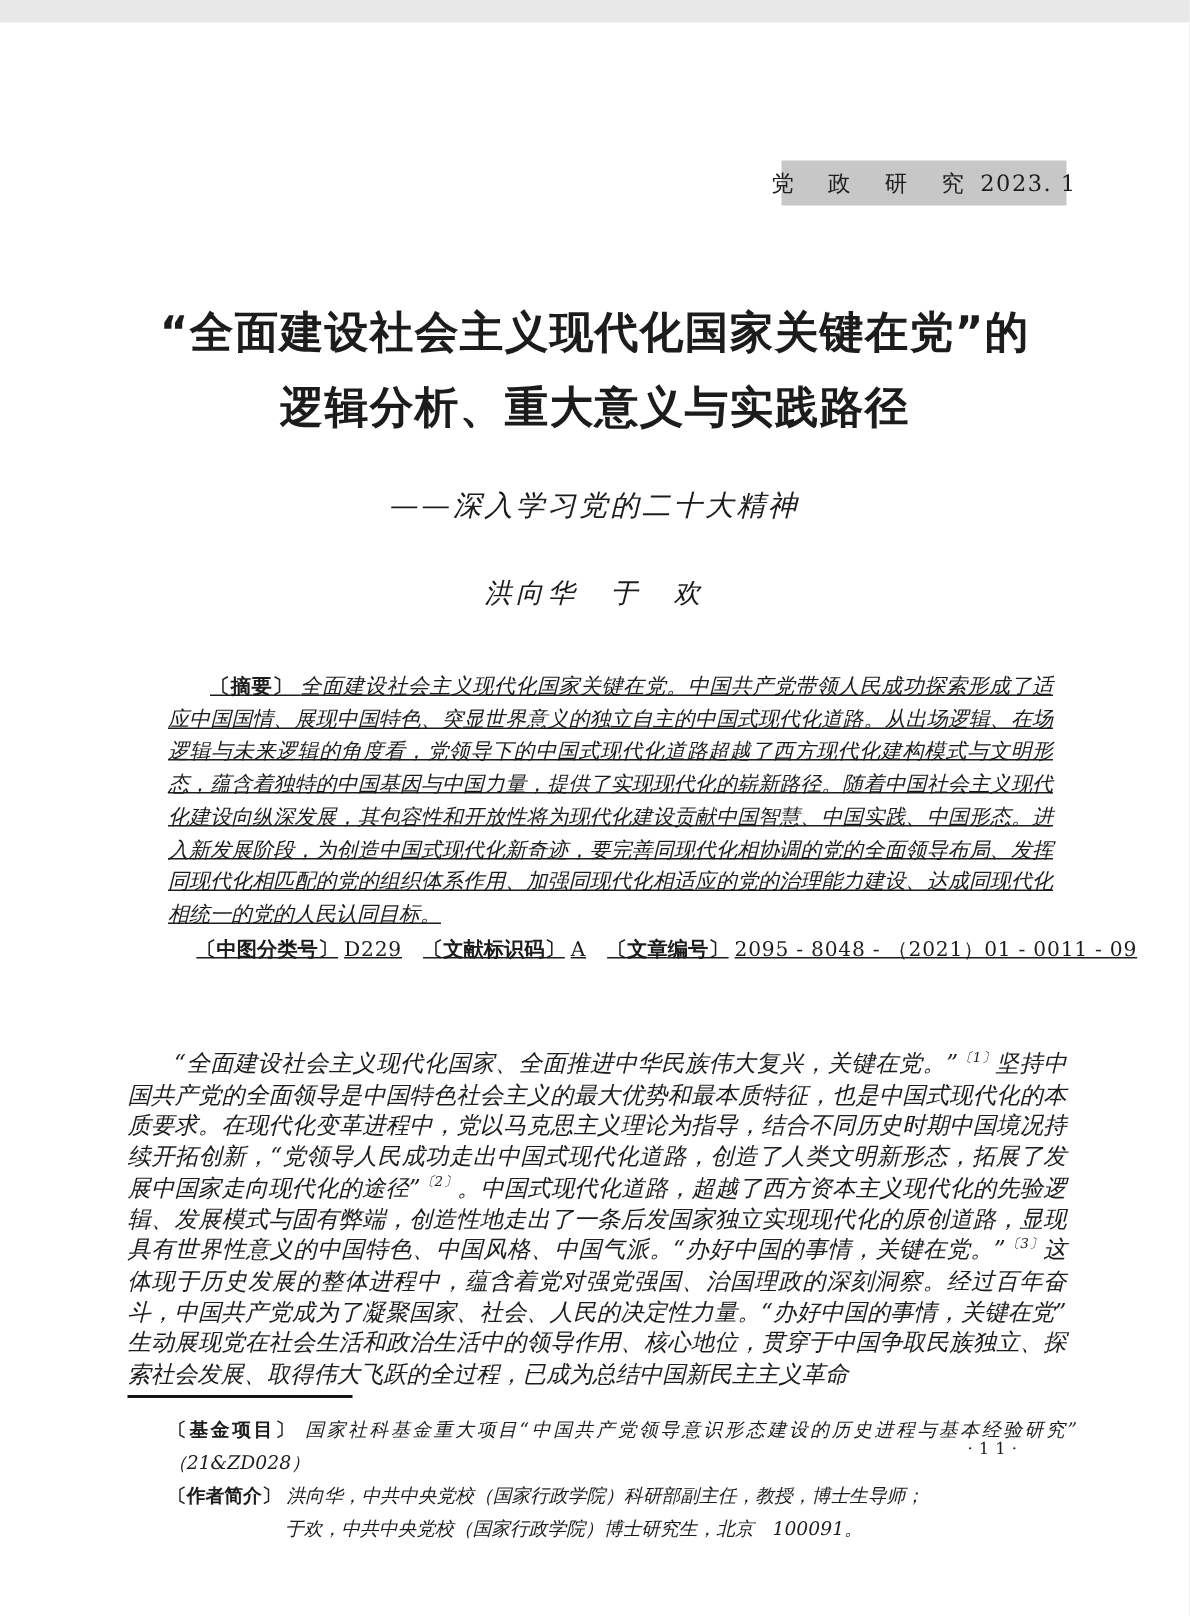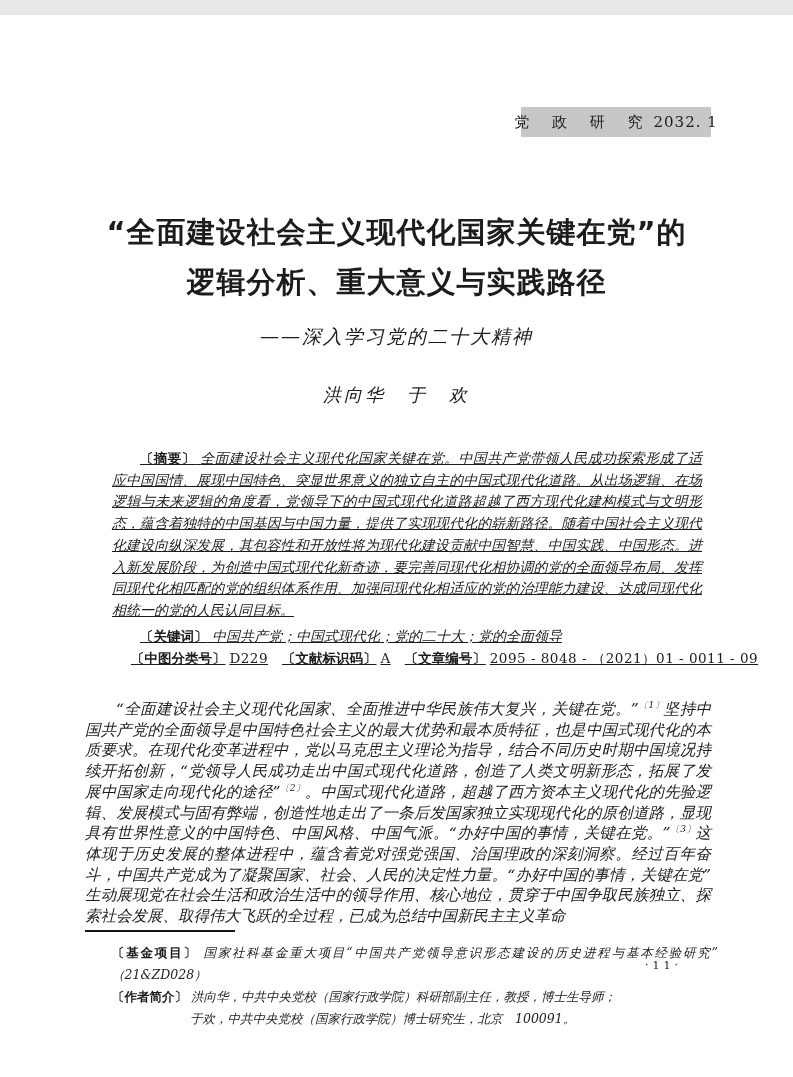--- a/index.html
+++ b/index.html
@@ -25,21 +25,21 @@
     justify-content: center;
     font-size: 15px;
     white-space: nowrap;
   }
   .journal-name { letter-spacing: 9px; }
   .issue-number { margin-left: 2px; letter-spacing: 1px; }
 
   
   .title {
     position: absolute;
-    top: 192px; left: 40px; right: 40px;
+    top: 181px; left: 40px; right: 40px;
     text-align: center;
     font-family: "DejaVu Sans", "Liberation Sans", sans-serif;
     font-weight: bold;
     font-size: 29px;
     line-height: 50px;
     letter-spacing: 1px;
   }
   .subtitle {
     position: absolute;
     top: 309px; left: 0; width: 100%;
@@ -139,36 +139,35 @@
     letter-spacing: 4px;
   }
 </style>
 </head>
 <body>
 
 <div class="page">
 
   <div class="header-box">
     <span class="journal-name">党 政 研 究</span>
-    <span class="issue-number">2032. 1</span>
+    <span class="issue-number">2023. 1</span>
   </div>
 
   <h1 class="title">
     <span>“全面建设社会主义现代化国家关键在党”的</span><br>
     <span>逻辑分析、重大意义与实践路径</span>
   </h1>
 
   <div class="subtitle">——深入学习党的二十大精神</div>
 
   <div class="authors">洪向华　于　欢</div>
 
   <div class="frontmatter">
     <p class="abstract"><span class="fm-label">〔摘要〕</span> <span>全面建设社会主义现代化国家关键在党。中国共产党带领人民成功探索形成了适应中国国情、展现中国特色、突显世界意义的独立自主的中国式现代化道路。从出场逻辑、在场逻辑与未来逻辑的角度看，党领导下的中国式现代化道路超越了西方现代化建构模式与文明形态，蕴含着独特的中国基因与中国力量，提供了实现现代化的崭新路径。随着中国社会主义现代化建设向纵深发展，其包容性和开放性将为现代化建设贡献中国智慧、中国实践、中国形态。进入新发展阶段，为创造中国式现代化新奇迹，要完善同现代化相协调的党的全面领导布局、发挥同现代化相匹配的党的组织体系作用、加强同现代化相适应的党的治理能力建设、达成同现代化相统一的党的人民认同目标。</span></p>
 
-    <p class="keywords"><span class="fm-label">〔关键词〕</span> <span>中国共产党；中国式现代化；党的二十大；党的全面领导</span></p>
 
     <p class="classification"><span class="fm-label">〔中图分类号〕</span><span class="value">D229</span><span class="fm-label">〔文献标识码〕</span><span class="value">A</span><span class="fm-label">〔文章编号〕</span><span class="value">2095 - 8048 - （2021）01 - 0011 - 09</span></p>
   </div>
 
   <p class="body-text"><span>“全面建设社会主义现代化国家、全面推进中华民族伟大复兴，关键在党。”</span><sup>〔1〕</sup><span>坚持中国共产党的全面领导是中国特色社会主义的最大优势和最本质特征，也是中国式现代化的本质要求。在现代化变革进程中，党以马克思主义理论为指导，结合不同历史时期中国境况持续开拓创新，“党领导人民成功走出中国式现代化道路，创造了人类文明新形态，拓展了发展中国家走向现代化的途径”</span><sup>〔2〕</sup><span>。中国式现代化道路，超越了西方资本主义现代化的先验逻辑、发展模式与固有弊端，创造性地走出了一条后发国家独立实现现代化的原创道路，显现具有世界性意义的中国特色、中国风格、中国气派。“办好中国的事情，关键在党。”</span><sup>〔3〕</sup><span>这体现于历史发展的整体进程中，蕴含着党对强党强国、治国理政的深刻洞察。经过百年奋斗，中国共产党成为了凝聚国家、社会、人民的决定性力量。“办好中国的事情，关键在党”生动展现党在社会生活和政治生活中的领导作用、核心地位，贯穿于中国争取民族独立、探索社会发展、取得伟大飞跃的全过程，已成为总结中国新民主主义革命</span></p>
 
   <div class="foot-divider"></div>
 
   <div class="footnotes">
     <div><span class="fm-label">〔基金项目〕</span> <span>国家社科基金重大项目“中国共产党领导意识形态建设的历史进程与基本经验研究”（21&amp;ZD028）</span></div>

